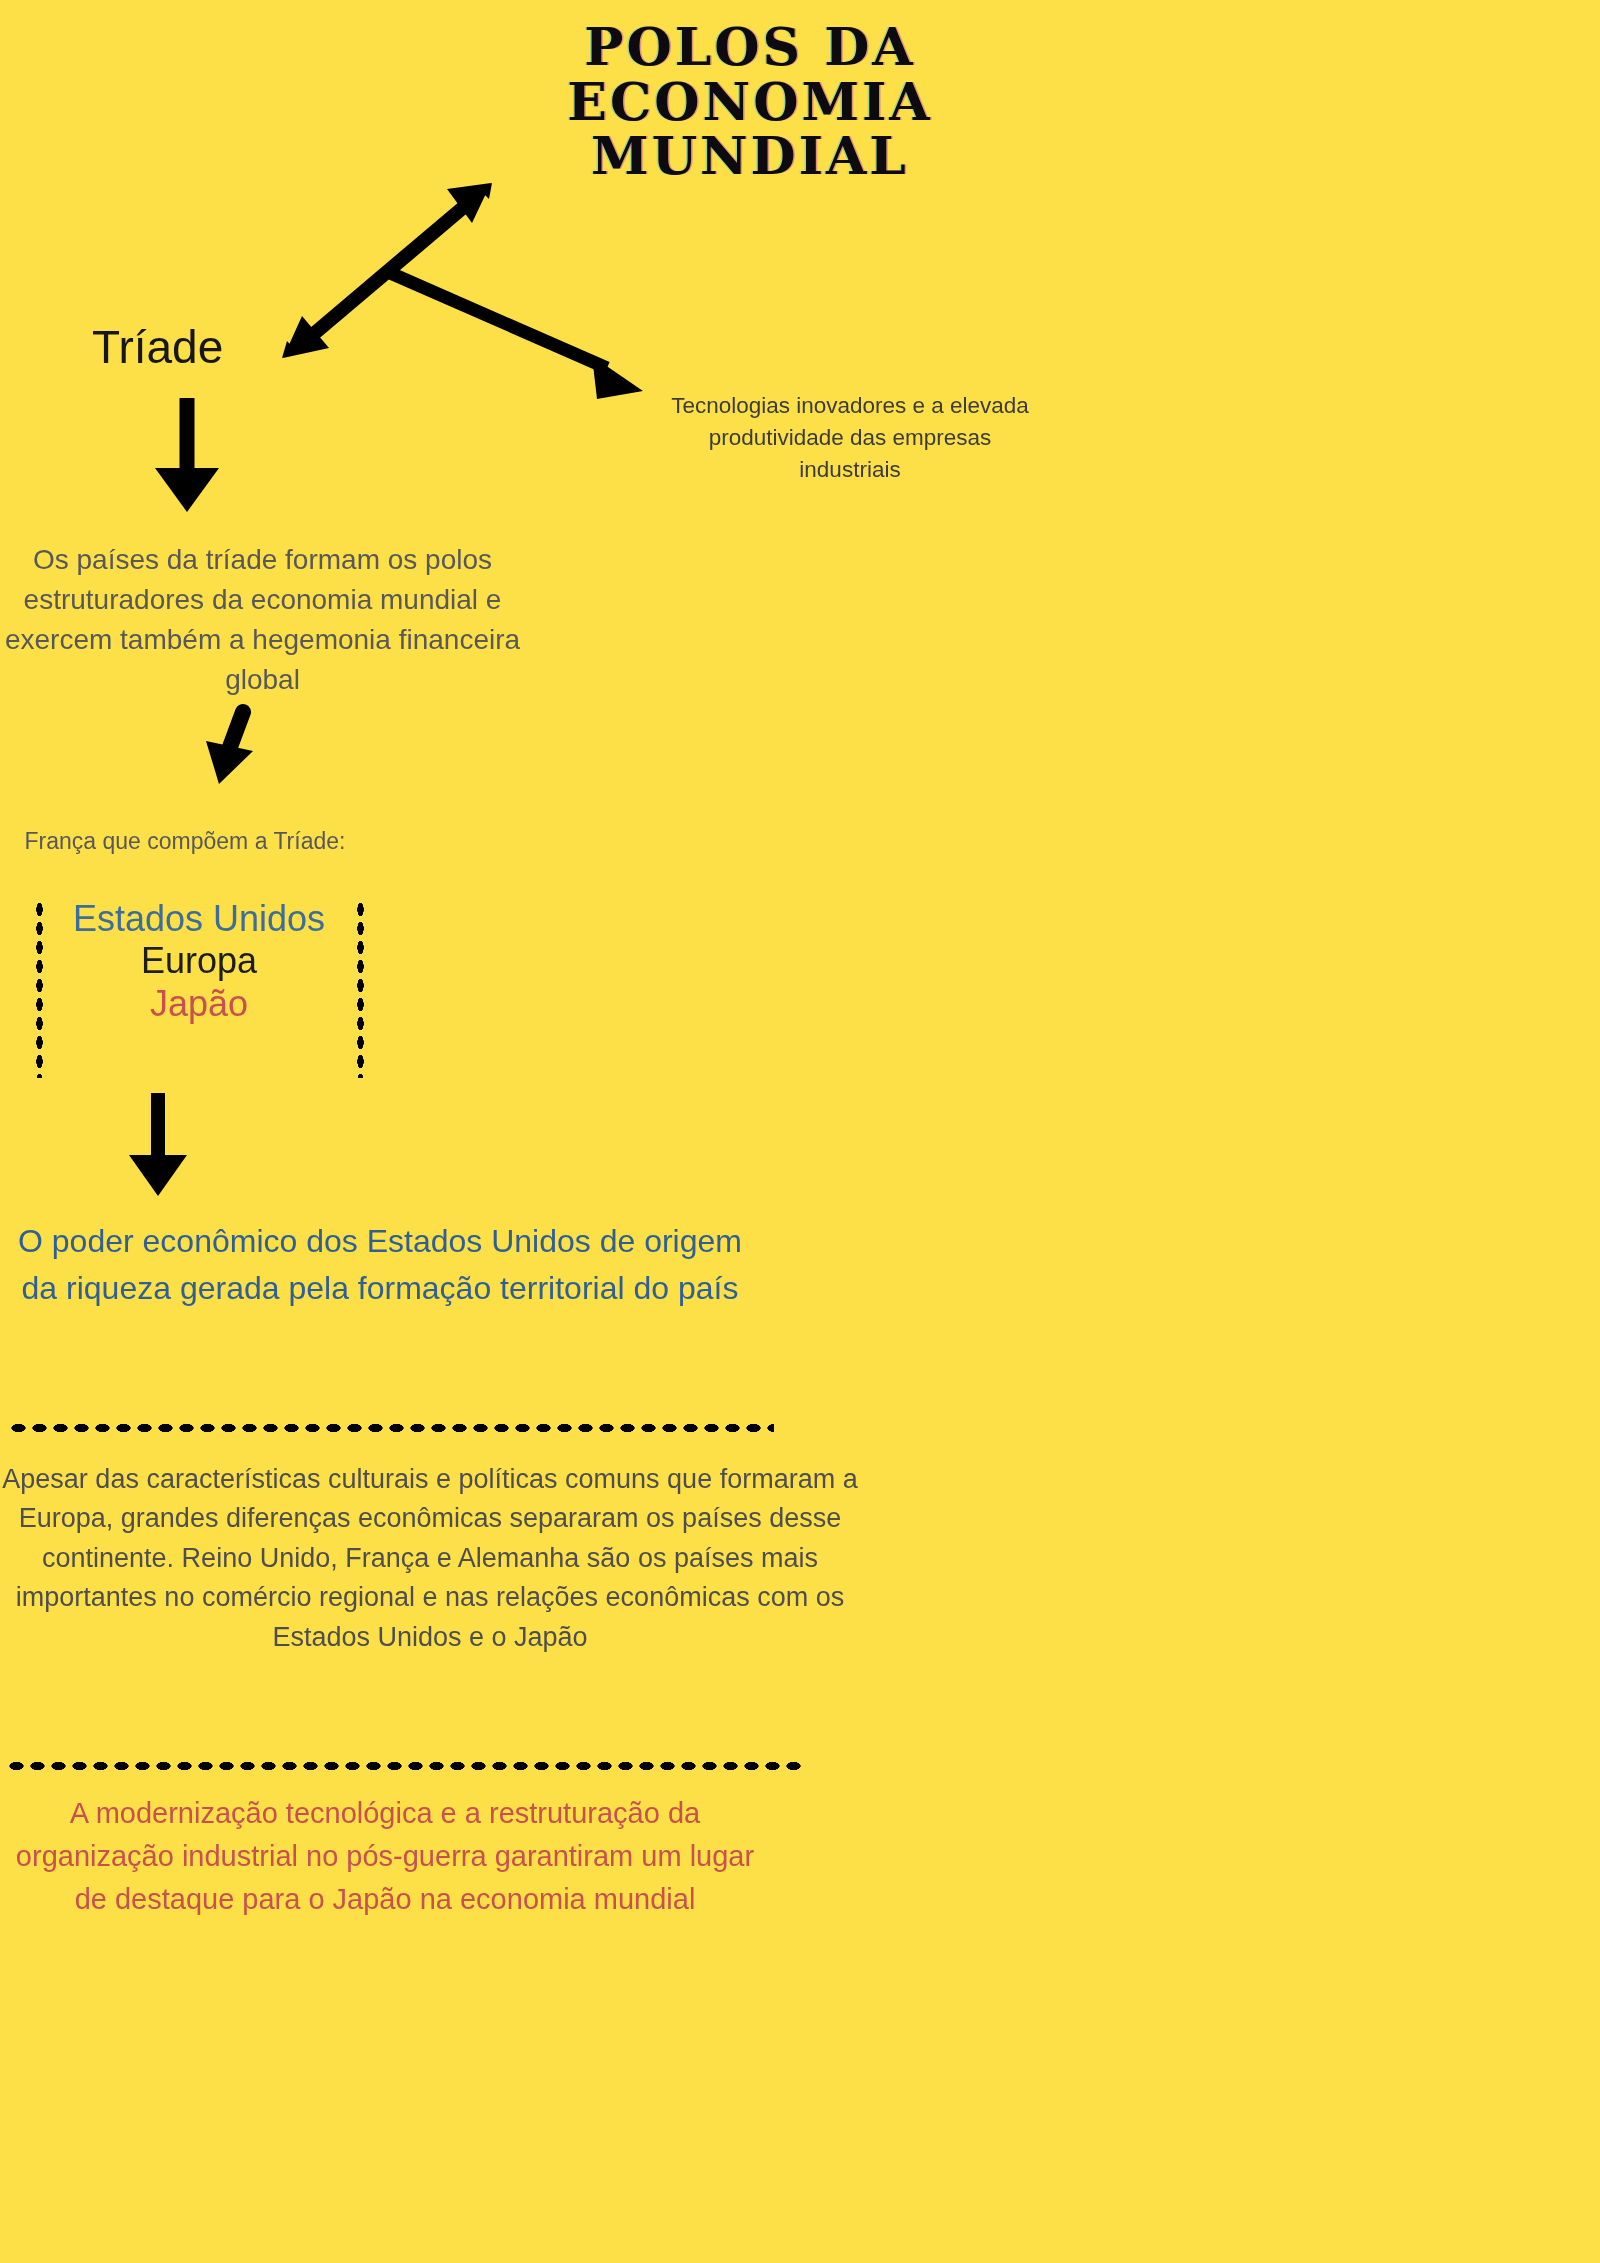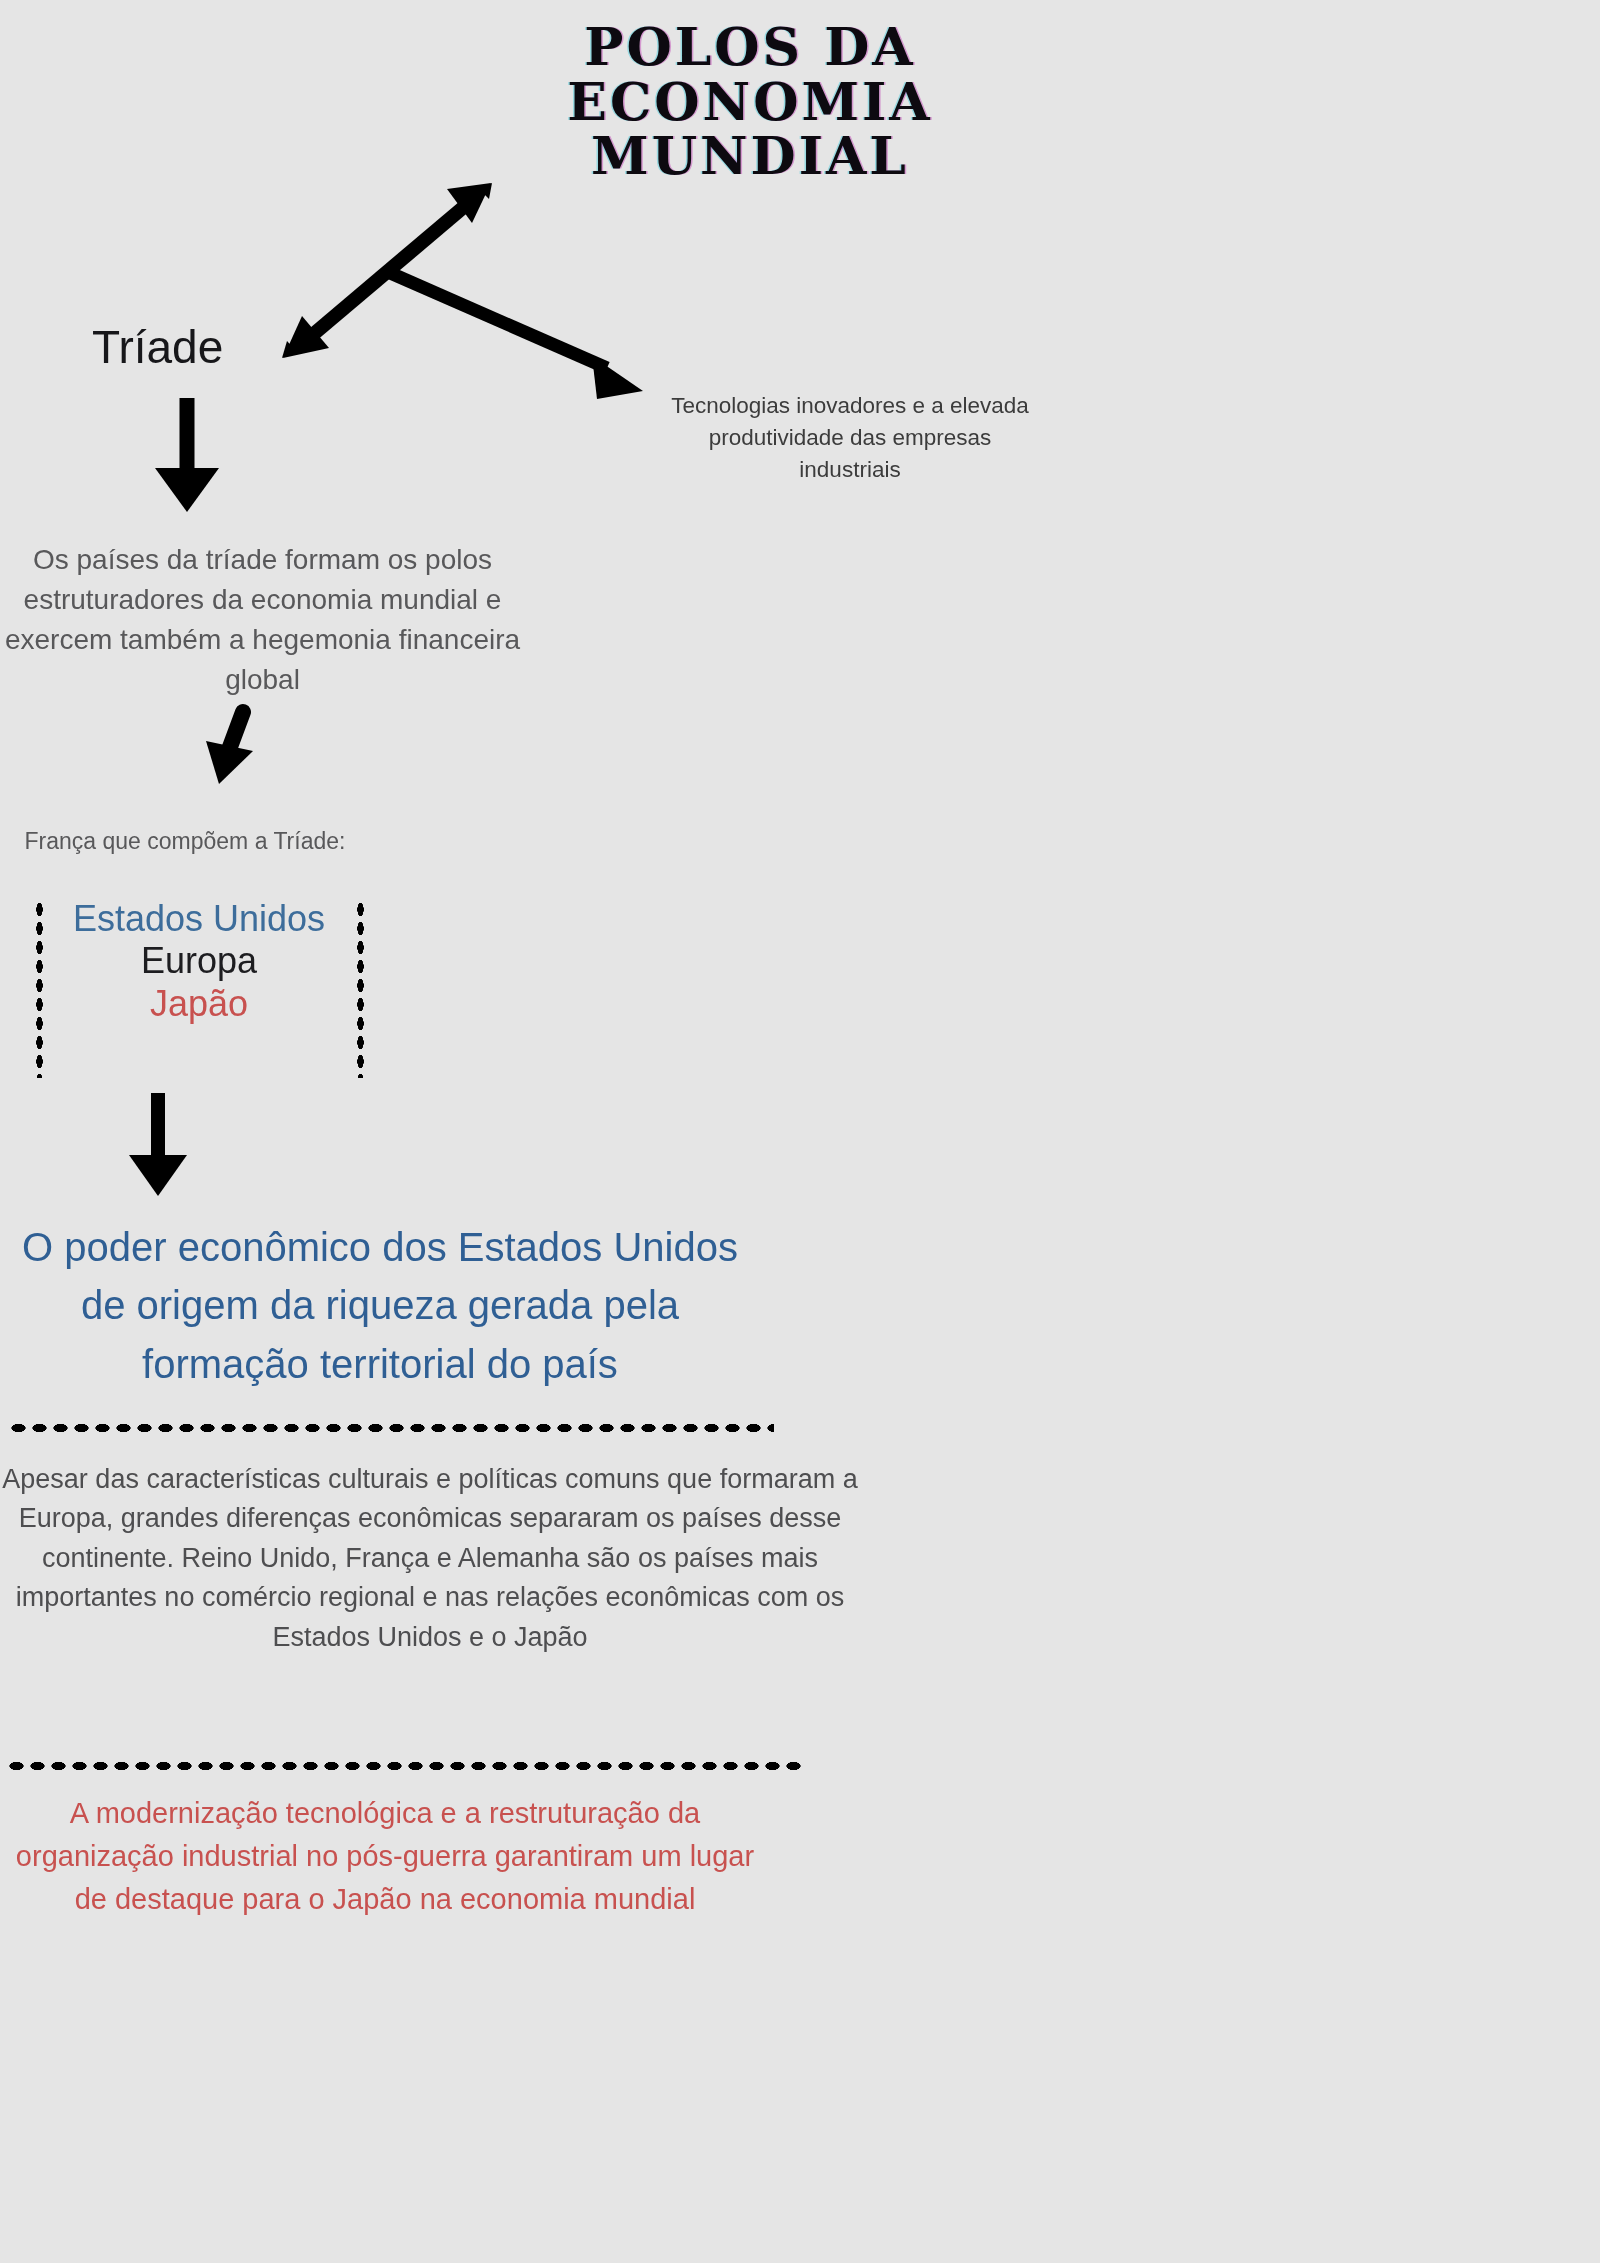--- a/index.html
+++ b/index.html
@@ -8,21 +8,21 @@
     background: #ffffff;
   }
   body {
     font-family: "Liberation Sans", sans-serif;
     -webkit-font-smoothing: antialiased;
   }
   #page {
     position: relative;
     width: 1600px;
     height: 2263px;
-    background: #e5e5e5;
+    background: #fde047;
     overflow: hidden;
   }
 
   
   .title {
     position: absolute;
     left: 520px;
     top: 20px;
     width: 460px;
     text-align: center;
@@ -125,21 +125,21 @@
   .country.eu { color: #1d1d20; }
   .country.jp { color: #c8514f; }
 
   
   .blue-heading {
     position: absolute;
     left: 0px;
     top: 1218px;
     width: 760px;
     text-align: center;
-    font-size: 40px;
+    font-size: 32px;
     line-height: 1.46;
     color: #2f5f94;
   }
 
   
   .hdots {
     position: absolute;
     height: 12px;
     background-image: radial-gradient(#000 46%, transparent 50%);
     background-size: 21px 12px;

